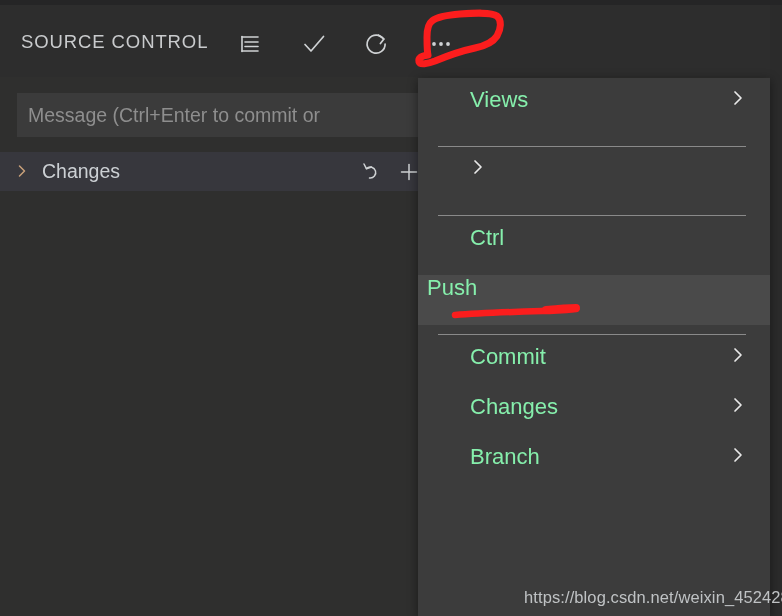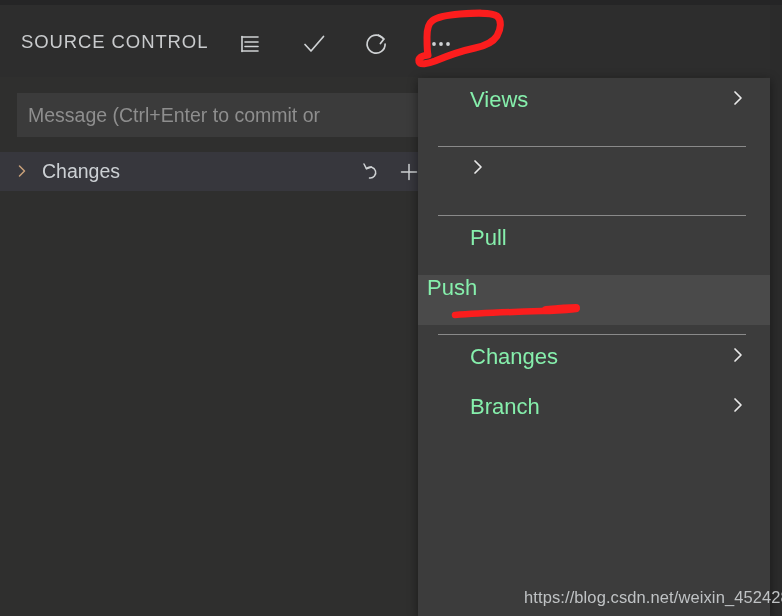--- a/index.html
+++ b/index.html
@@ -282,26 +282,32 @@
         </svg>
       </div>
       <div class="ctx-sep"></div>
       <div class="ctx-item">
         <svg class="submenu-arrow" viewBox="0 0 16 22" fill="none" stroke="#e8e8e8" stroke-width="1.7" stroke-linecap="round" stroke-linejoin="round">
           <polyline points="5,5 11,11 5,17"></polyline>
         </svg>
       </div>
       <div class="ctx-sep"></div>
       <div class="ctx-item">
-        <span class="lbl">Pull</span>
+        <span class="lbl">Ctrl</span>
       </div>
       <div class="ctx-item highlight">
         <span class="lbl">Push</span>
       </div>
       <div class="ctx-sep"></div>
+      <div class="ctx-item">
+        <span class="lbl">Commit</span>
+        <svg class="submenu-arrow" viewBox="0 0 16 22" fill="none" stroke="#e8e8e8" stroke-width="1.7" stroke-linecap="round" stroke-linejoin="round">
+          <polyline points="5,5 11,11 5,17"></polyline>
+        </svg>
+      </div>
       <div class="ctx-item">
         <span class="lbl">Changes</span>
         <svg class="submenu-arrow" viewBox="0 0 16 22" fill="none" stroke="#e8e8e8" stroke-width="1.7" stroke-linecap="round" stroke-linejoin="round">
           <polyline points="5,5 11,11 5,17"></polyline>
         </svg>
       </div>
       <div class="ctx-item">
         <span class="lbl">Branch</span>
         <svg class="submenu-arrow" viewBox="0 0 16 22" fill="none" stroke="#e8e8e8" stroke-width="1.7" stroke-linecap="round" stroke-linejoin="round">
           <polyline points="5,5 11,11 5,17"></polyline>

